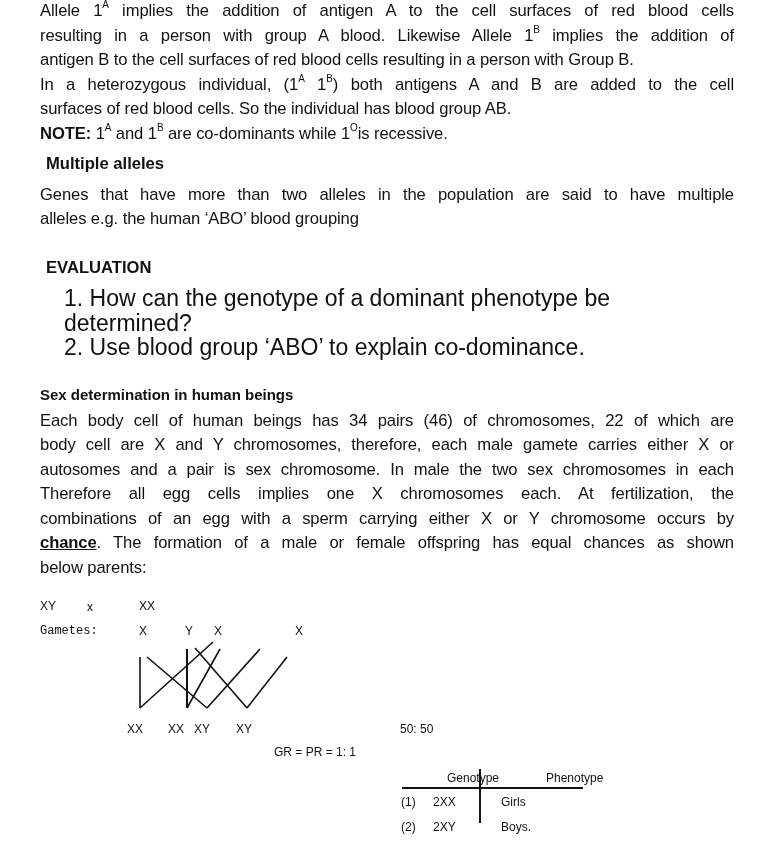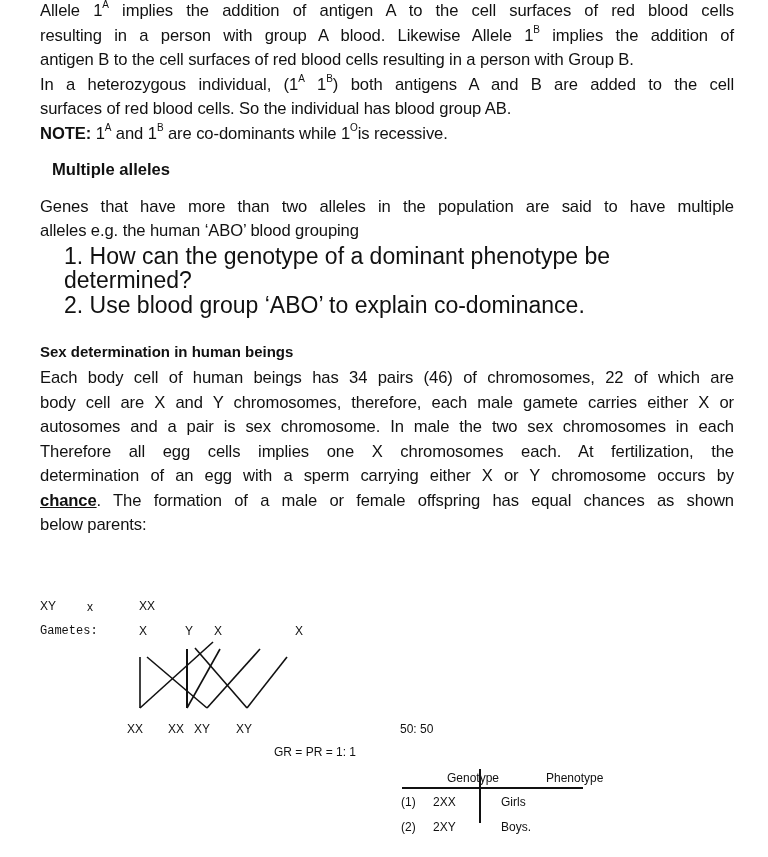--- a/index.html
+++ b/index.html
@@ -4,21 +4,21 @@
 <style>
   html, body { margin: 0; padding: 0; background: #ffffff; }
   body { width: 768px; height: 857px; position: relative; overflow: hidden;
          font-family: "Liberation Sans", "DejaVu Sans", sans-serif; color: #111; }
   .page { position: absolute; left: 40px; top: 0; width: 694px; }
   .p { font-size: 16.6px; line-height: 24.5px; text-align: justify; margin: 0; letter-spacing: -0.1px; }
   .line { display: block; }
   .just { text-align: justify; text-align-last: justify; }
   sup { font-size: 10px; line-height: 0; position: relative; top: -1px; }
   b { font-weight: bold; }
-  .h-sub { font-size: 16.6px; font-weight: bold; line-height: 24.5px; margin: 12px; }
+  .h-sub { font-size: 16.6px; font-weight: bold; line-height: 24.5px; margin: 6px; }
   .h-main { font-size: 15px; font-weight: bold; line-height: 28px; margin: 0; }
   .eval-list { margin: 0; padding: 0; list-style: none; }
   .eval-list li { font-size: 23px; line-height: 24.5px; padding-left: 24px; }
   .u { text-decoration: underline; font-weight: bold; }
   .abs { position: absolute; font-size: 12px; line-height: 20px; white-space: nowrap; }
   svg.diagram { position: absolute; left: 0; top: 0; width: 768px; height: 857px; pointer-events: none; }
 </style>
 </head>
 <body>
 
@@ -35,32 +35,33 @@
   <p class="p">
     <b>NOTE:</b><span> 1</span><sup>A</sup><span> and 1</span><sup>B</sup><span> are co-dominants while 1</span><sup>O</sup><span>is recessive.</span>
   </p>
 
   <h3 class="h-sub">Multiple alleles</h3>
   <p class="p">
     <span class="line just">Genes that have more than two alleles in the population are said to have multiple</span>
     <span class="line">alleles e.g. the human ‘ABO’ blood grouping</span>
   </p>
 
+  <h3 class="h-sub" style="margin-top:24px; font-weight:bold;">EVALUATION</h3>
   <ol class="eval-list">
     <li>1.  How can the genotype of a dominant phenotype be determined?</li>
     <li>2.   Use blood group ‘ABO’ to explain co-dominance.</li>
   </ol>
 
   <h2 class="h-main" style="margin-top:21px;">Sex determination in human beings</h2>
   <p class="p">
     <span class="line just">Each body cell of human beings has 34 pairs (46) of chromosomes, 22 of which are</span>
     <span class="line just">body cell are X and Y chromosomes, therefore, each male gamete carries either X or</span>
     <span class="line just">autosomes and a pair is sex chromosome. In male the two sex chromosomes in each</span>
     <span class="line just">Therefore all egg cells implies one X chromosomes each. At fertilization, the</span>
-    <span class="line just">determination of an egg with a sperm carrying either X or Y chromosome occurs by</span>
+    <span class="line just">combinations of an egg with a sperm carrying either X or Y chromosome occurs by</span>
     <span class="line just"><span class="u">chance</span><span>. The formation of a male or female offspring has equal chances as shown</span></span>
     <span class="line">below parents:</span>
   </p>
 </div>
 
 <span class="abs" style="left:40px; top:596px;">XY</span>
 <span class="abs" style="left:87px; top:597px;">x</span>
 <span class="abs" style="left:139px; top:596px;">XX</span>
 
 <span class="abs" style="left:40px; top:621px;font-family:Liberation Mono, monospace;">Gametes:</span>

